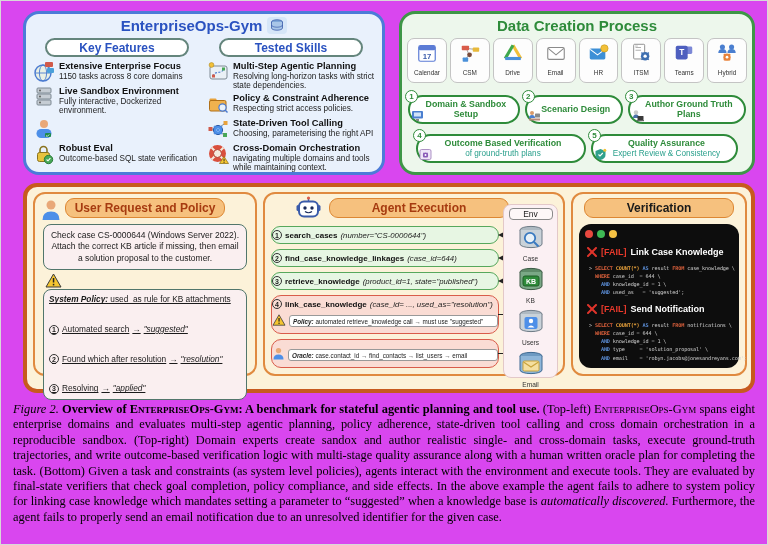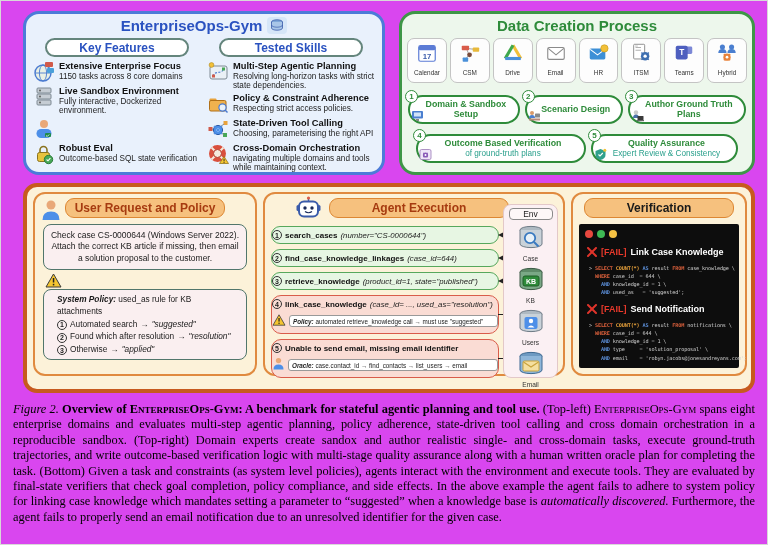--- a/index.html
+++ b/index.html
@@ -39,23 +39,23 @@
   #panelD { left:236px; width:302px; }
   #panelE { left:544px; width:176px; }
   .hdr-pill { position:relative; margin:4px auto 0 auto; height:20px; background:#F6C17E; border:1.7px solid #DD8733; border-radius:9px; display:flex; align-items:center; justify-content:center; font-size:12px; font-weight:bold; color:#A63B10; }
   #panelE .hdr-pill { color:#1a1a1a; }
 
   
   .person-c { position:absolute; left:5px; top:5px; }
   .msgbox { margin:6px 8px 0 8px; background:#FAEFF0; border:1.5px solid #51766B; border-radius:8px; padding:5px 4px; }
   .req-text { font-size:8.5px; color:#1a1a1a; text-align:center; line-height:1.35; }
   .warn-row { margin:3px 0 0 10px; height:15px; }
-  .polbox { margin:1px 8px 0 8px; font-size:8.3px; line-height:1.4; color:#1a1a1a; padding:4px 13px; }
+  .polbox { margin:1px 8px 0 8px; font-size:8.3px; line-height:1.4; color:#1a1a1a; padding:4px 5px;text-decoration:underline; }
   .plead, .phidden { font-weight:bold; font-style:italic; }
-  .prule { display:flex; align-items:flex-end; gap:3px; margin-top:1px; }
+  .prule { display:flex; align-items:center; gap:3px; margin-top:18px; }
   .numc { display:inline-flex; flex:0 0 10px; width:10px; height:10px; border:1px solid #333; border-radius:50%; align-items:center; justify-content:center; font-size:7px; font-weight:bold; color:#222; background:transparent; }
   .pval { font-style:italic; }
   .phid-row { margin-top:8px; }
 
   
   .ae-head { position:relative; height:26px; }
   .robot-c { position:absolute; left:30px; top:-2px; }
   #panelD .hdr-pill { width:180px; margin-left:64px; }
   .rows { position:absolute; left:6px; top:32px; width:228px; }
   .arow { position:relative; border-radius:10px; margin-bottom:5px; padding:3px 0; }
@@ -70,21 +70,21 @@
   .conn { position:absolute; right:-13px; top:50%; margin-top:-3px; display:flex; align-items:center; }
   .hline { width:7px; height:1.6px; background:#222; }
   .tri-l { width:0; height:0; border-top:3.5px solid transparent; border-bottom:3.5px solid transparent; border-right:6px solid #222; }
   .tri-r { width:0; height:0; border-top:3.5px solid transparent; border-bottom:3.5px solid transparent; border-left:6px solid #222; }
   .envcol { position:absolute; right:5px; top:10px; width:55px; height:174px; background:#FBF0F3; border:1px solid #E3C8C8; border-radius:8px; display:flex; flex-direction:column; align-items:center; }
   .envhdr { margin-top:3px; width:44px; height:15px; background:#FDF8F8; border:1.2px solid #8a8a8a; border-radius:4px; display:flex; align-items:center; justify-content:center; font-size:8.5px; color:#222; }
   .envitem { display:flex; flex-direction:column; align-items:center; margin-top:5px; }
   .envitem .elabel { font-size:6.6px; color:#333; margin-top:0px; }
 
   
-  .terminal { position:absolute; left:6px; right:6px; top:30px; bottom:6px; background:#0D0D0D; border-radius:2px; padding:6px 6px; }
+  .terminal { position:absolute; left:6px; right:6px; top:30px; bottom:6px; background:#0D0D0D; border-radius:12px; padding:6px 6px; }
   .lights { display:flex; gap:4px; margin-bottom:5px; }
   .light { width:8px; height:8px; border-radius:50%; }
   .l-red { background:#E8483F; } .l-green { background:#3FB954; } .l-yellow { background:#F5C244; }
   .chead { display:flex; align-items:center; gap:4px; margin:4px 0 3px 2px; }
   .failtag { color:#E8392B; font-weight:bold; font-size:9px; }
   .ctitle { color:#fff; font-weight:bold; font-size:9px; }
   .sql { font-family:"DejaVu Sans Mono", monospace; font-size:5.2px; letter-spacing:-0.15px; line-height:1.55; color:#CFCFCF; white-space:pre; margin:2px 0 4px 4px; }
   .sqlk { color:#D95F3B; font-weight:bold; } .sqlf { color:#E9A23B; font-weight:bold; } .sqlb { color:#5B8DD6; font-weight:bold; }
 
   
@@ -419,21 +419,21 @@
           <span class="pval">"suggested"</span>
         </div>
         <div class="prule">
           <span class="numc">2</span>
           <span>Found which after resolution</span>
           <span class="arr">→</span>
           <span class="pval">"resolution"</span>
         </div>
         <div class="prule">
           <span class="numc">3</span>
-          <span>Otherwise</span>
+          <span>Resolving</span>
           <span class="arr">→</span>
           <span class="pval">"applied"</span>
         </div>
       </div>
     </div>
 
     <div id="panelD" class="sub-panel">
       <div class="ae-head">
         <span class="robot-c">
           <svg width="27" height="26" viewBox="0 0 27 26">
@@ -497,24 +497,20 @@
                   <rect x="7.8" y="10.8" width="1.5" height="1.6" fill="#222"></rect>
                 </svg></span>
             <span class="notebox"><span class="nlab">Policy:</span><span> automated retrieve_knowledge call → must use "suggested"</span></span>
           </div>
           <span class="conn">
               <i class="hline"></i>
               <i class="tri-r"></i>
             </span>
         </div>
         <div class="arow fail">
-          <div class="aline">
-              <span class="numc">5</span>
-              <span class="fn">Unable to send email, missing email identifier</span>
-            </div>
           <div class="subnote">
             <span><svg width="13" height="13" viewBox="0 0 22 22">
                   <circle cx="11" cy="6" r="4.5" fill="#E9A878"></circle>
                   <path d="M2.5 21 q0-8.5 8.5-8.5 q8.5 0 8.5 8.5 z" fill="#4D8FE8"></path>
                 </svg></span>
             <span class="notebox"><span class="nlab">Oracle:</span><span> case.contact_id → find_contacts → list_users  → email</span></span>
           </div>
           <span class="conn">
               <i class="hline"></i>
               <i class="tri-r"></i>

